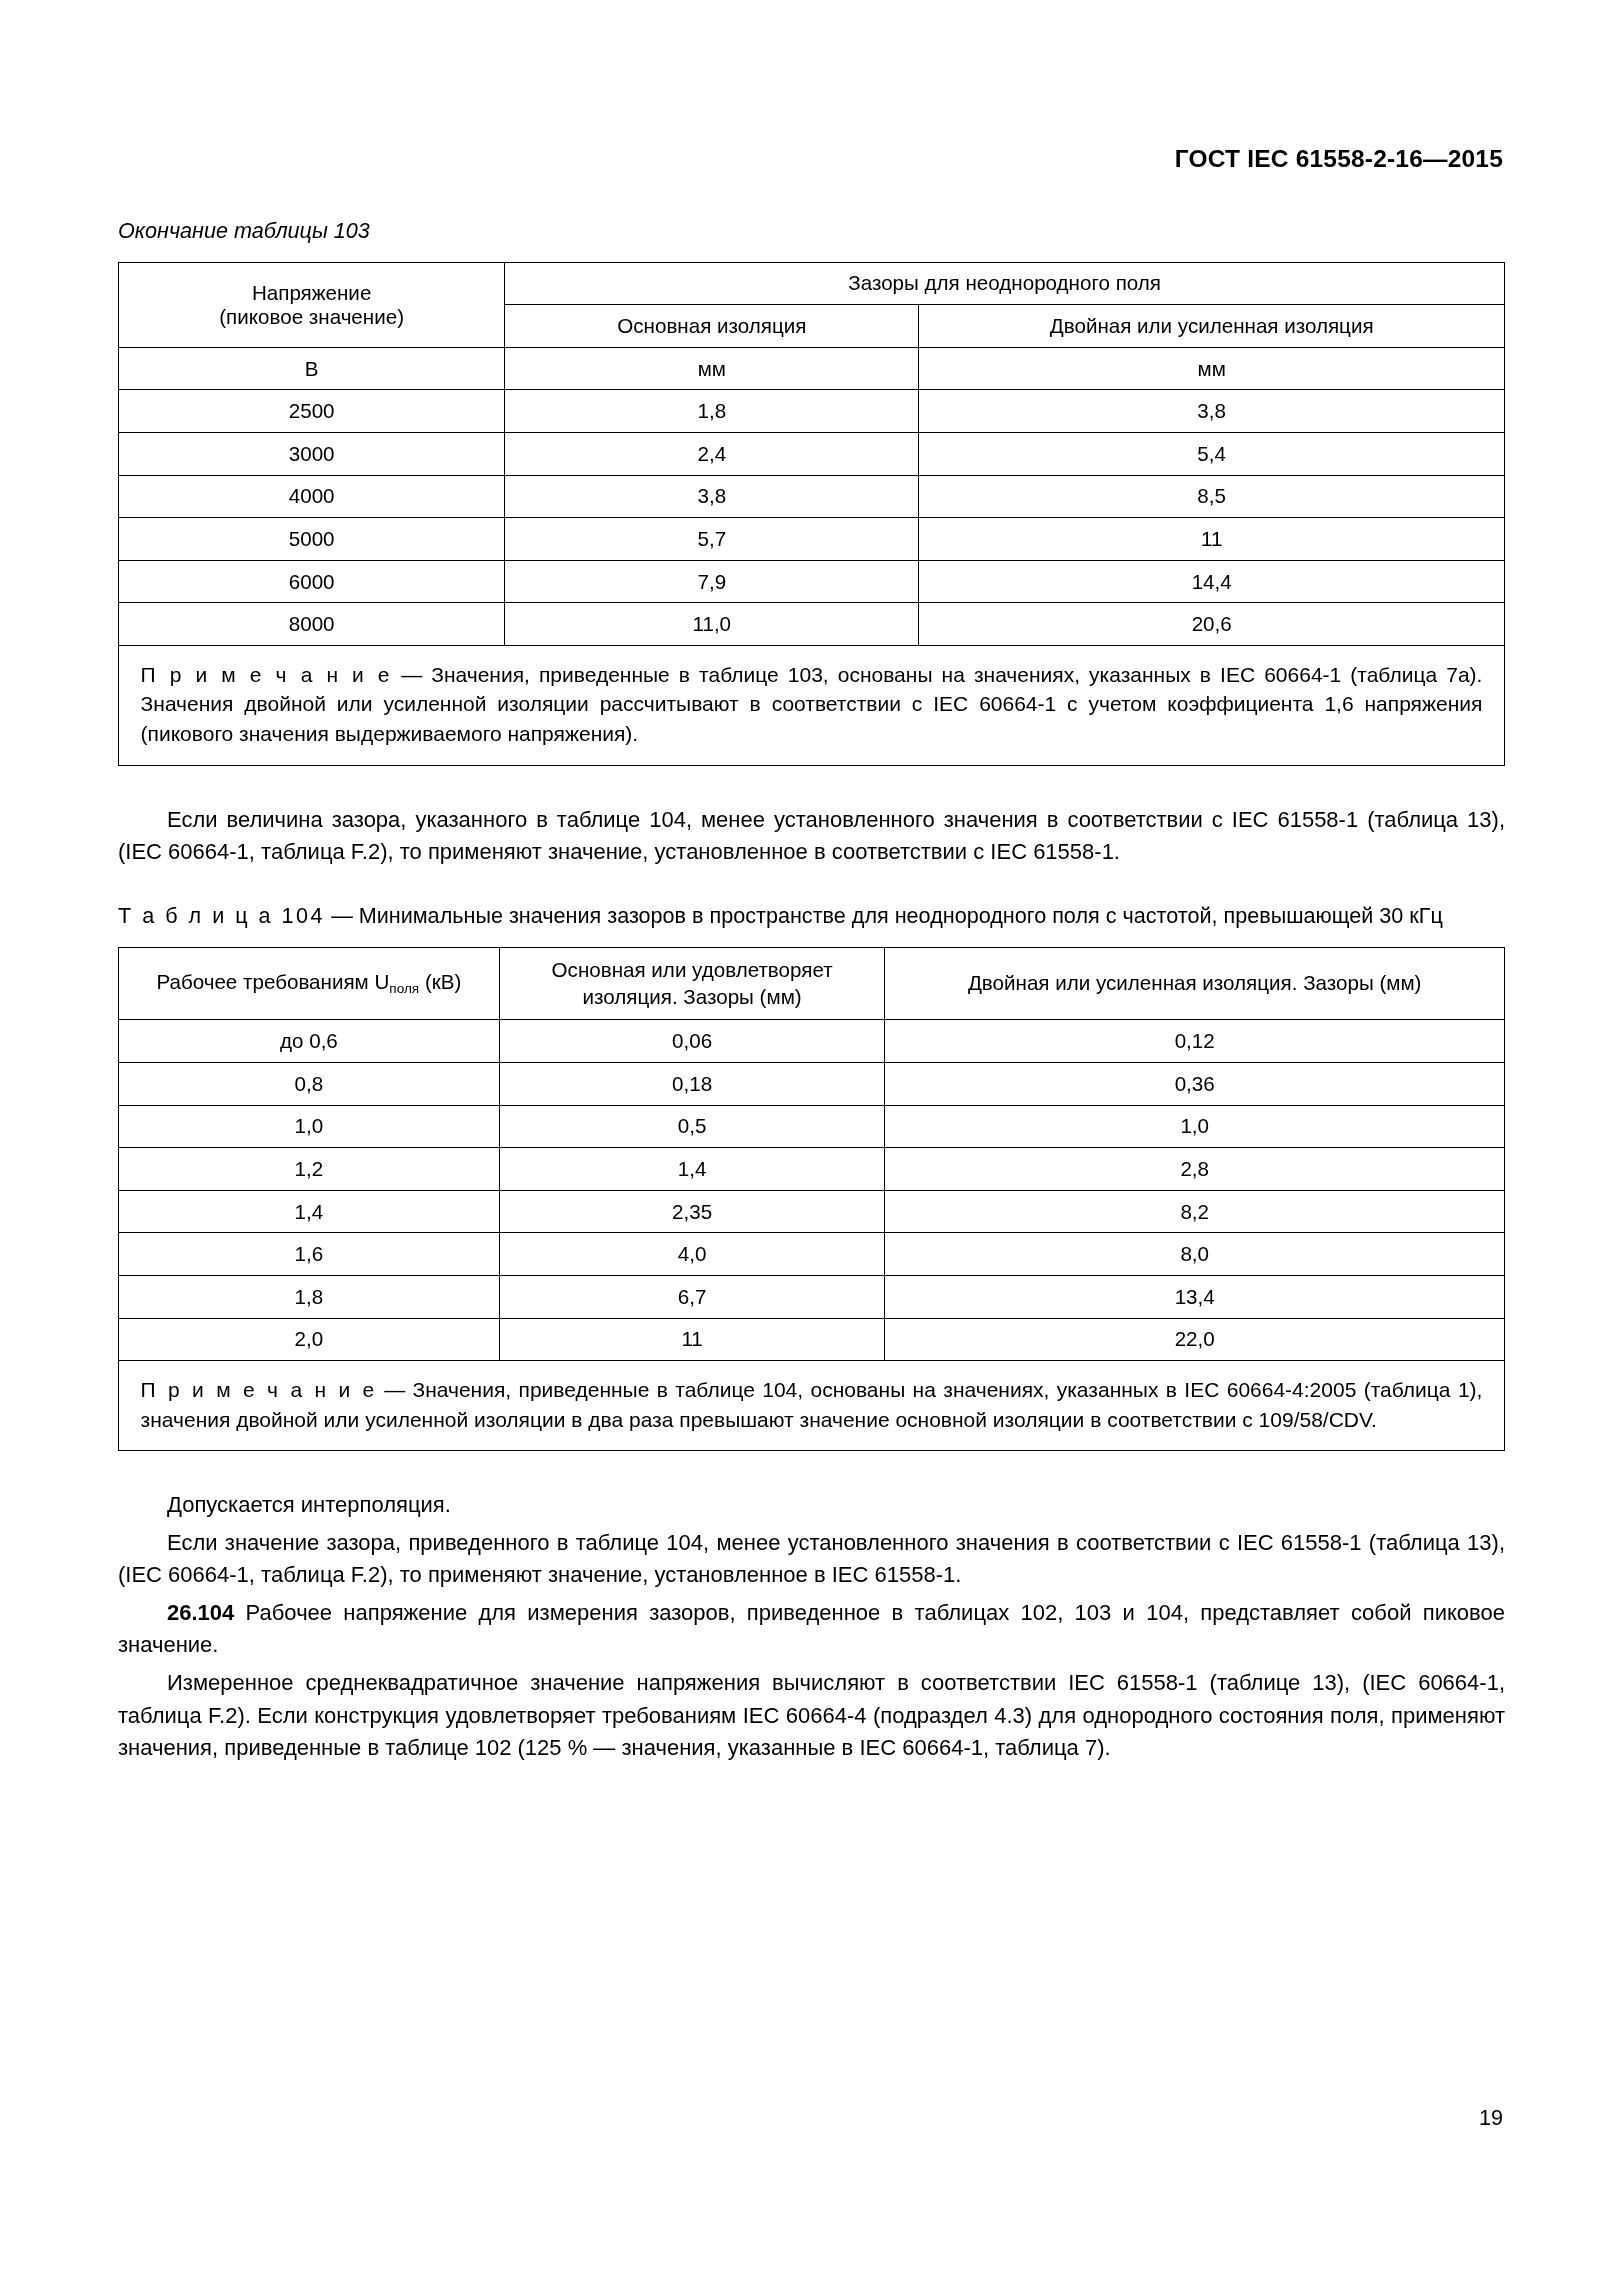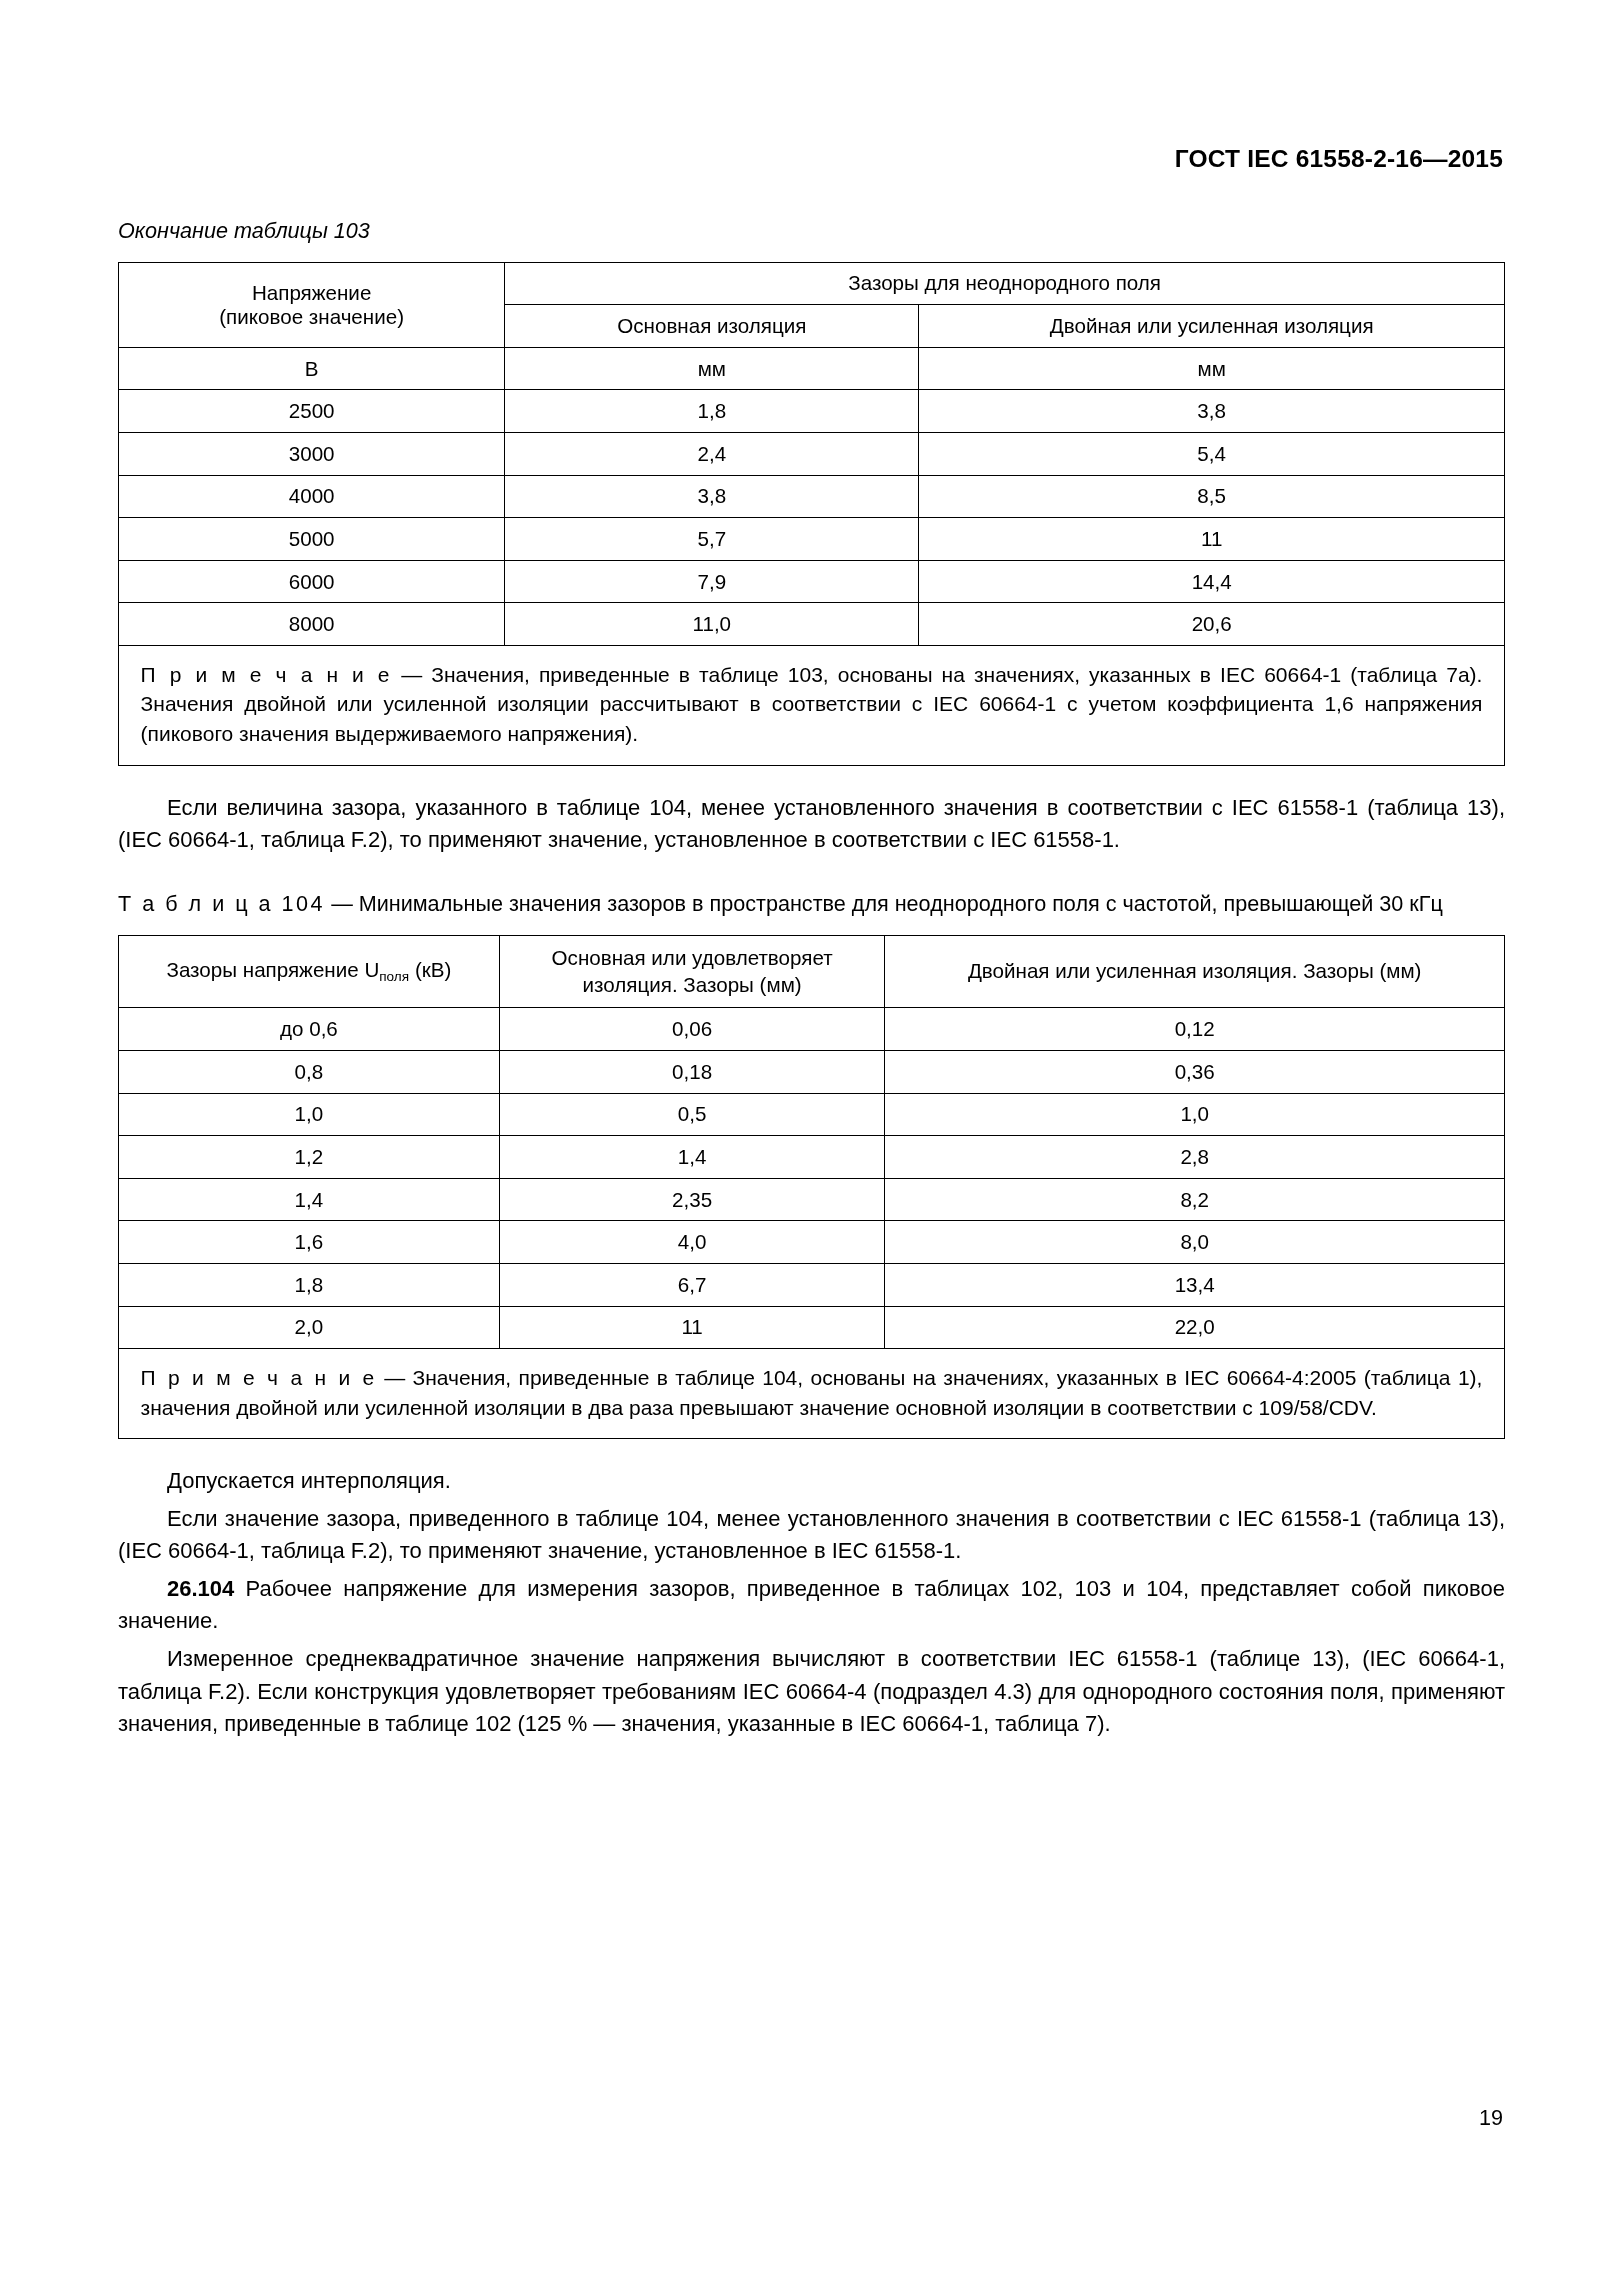--- a/index.html
+++ b/index.html
@@ -68,21 +68,21 @@
     line-height: 1.42;
     margin: 33px 0 15.7px 0;
     text-align: justify;
   }
   .tbl-title .spaced {
     letter-spacing: 2.5px;
   }
   p.para {
     font-size: 22px;
     line-height: 1.46;
-    margin: 26px 0 0 0;
+    margin: 38px 0 0 0;
     text-align: justify;
     text-indent: 49px;
   }
   p.para.tight {
     margin-top: 5.9px;
   }
   .b { font-weight: bold; }
   sub {
     font-size: 0.66em;
     vertical-align: -0.32em;
@@ -177,21 +177,21 @@
 
     <table class="grid">
       <colgroup>
         <col style="width:319px">
         <col style="width:323px">
         <col style="width:519px">
       </colgroup>
       <tbody>
         <tr>
           <td class="th-small">
-            <span>Зазоры напряжение U</span><sub>поля</sub><span> (кВ)</span>
+            <span>Рабочее требованиям U</span><sub>поля</sub><span> (кВ)</span>
           </td>
           <td class="th-small">
             <div>Основная или удовлетворяет</div>
             <div>изоляция. Зазоры (мм)</div>
           </td>
           <td class="th-small">Двойная или усиленная изоляция. Зазоры (мм)</td>
         </tr>
         <tr>
           <td>до 0,6</td>
           <td>0,06</td>

